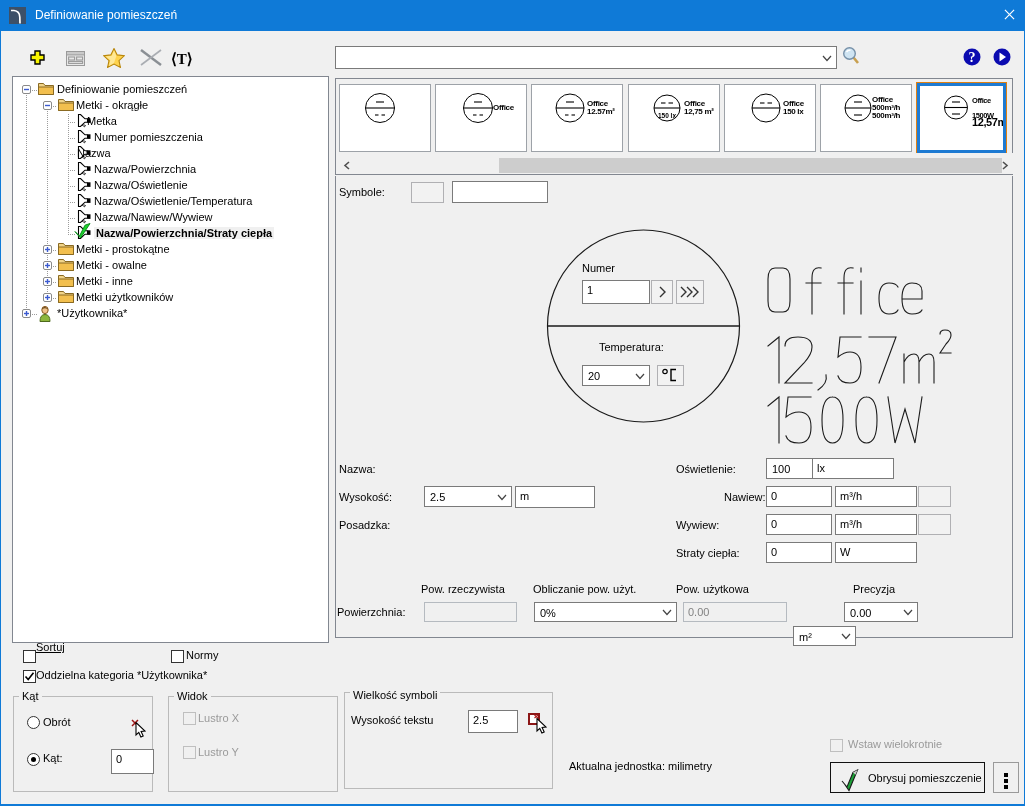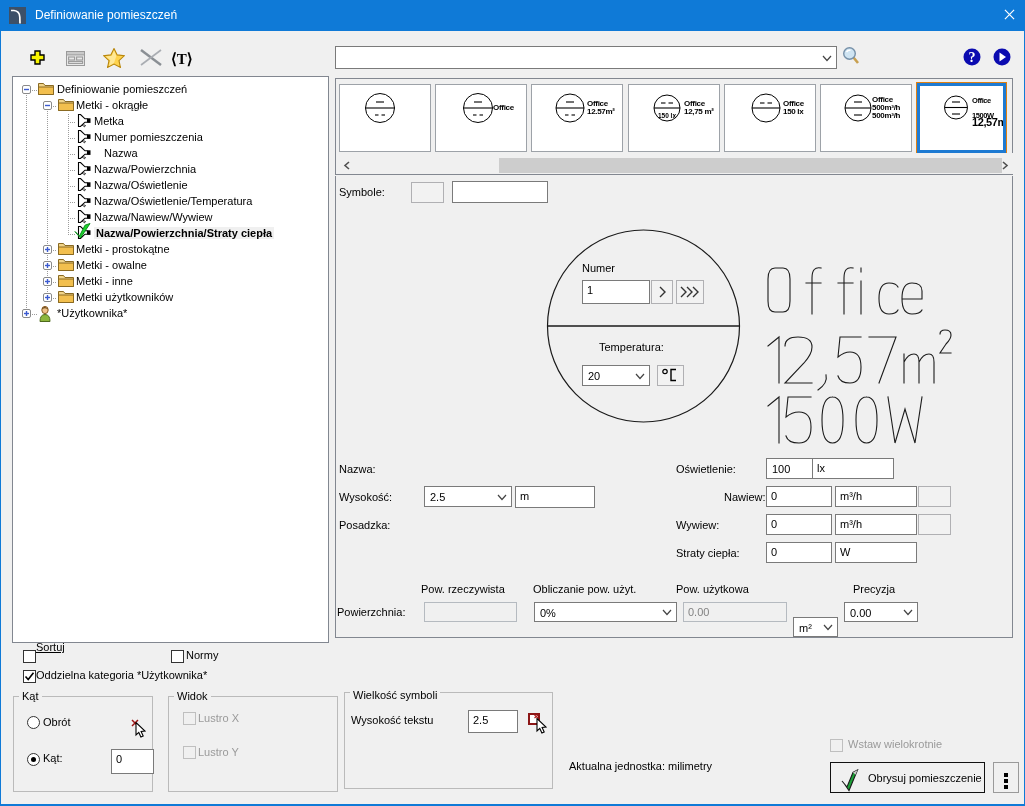--- a/index.html
+++ b/index.html
@@ -129,33 +129,33 @@
 <svg class="abs" style="left:45px;top:21px;" width="16" height="13" viewBox="0 0 16 13">
 <path d="M0.5,1.5 L5.5,1.5 L7,3.5 L15.5,3.5 L15.5,12.5 L0.5,12.5 Z" fill="#f1d489" stroke="#8a6a22"></path>
 <path d="M0.5,5 L15.5,5 L15.5,12.5 L0.5,12.5 Z" fill="#f2bf4e" stroke="#8a6a22"></path>
 </svg>
 <div class="tree-row" style="left:63px;top:22px;">Metki - okrągłe</div>
 <svg class="abs" style="left:64px;top:37px;" width="14" height="14" viewBox="0 0 14 14">
 <path d="M1.5,0.5 L3.5,0.5 L8,4.8 L10.5,4.8 L10.5,8.2 L8,8.2 L3.5,12.5 L1.5,12.5 Z" fill="#fff" stroke="#000" stroke-width="1.1"></path>
 <rect x="10.5" y="4.3" width="3" height="4.6" fill="#000"></rect>
 <path d="M5,11 L8,13 M6.5,10.5 L9,12" stroke="#000" stroke-width="0.8"></path>
 </svg>
-<div class="tree-row" style="left:81px;top:38px;">Metka</div>
+<div class="tree-row" style="left:74px;top:38px;">Metka</div>
 <svg class="abs" style="left:64px;top:53px;" width="14" height="14" viewBox="0 0 14 14">
 <path d="M1.5,0.5 L3.5,0.5 L8,4.8 L10.5,4.8 L10.5,8.2 L8,8.2 L3.5,12.5 L1.5,12.5 Z" fill="#fff" stroke="#000" stroke-width="1.1"></path>
 <rect x="10.5" y="4.3" width="3" height="4.6" fill="#000"></rect>
 <path d="M5,11 L8,13 M6.5,10.5 L9,12" stroke="#000" stroke-width="0.8"></path>
 </svg>
 <div class="tree-row" style="left:81px;top:54px;">Numer pomieszczenia</div>
 <svg class="abs" style="left:64px;top:69px;" width="14" height="14" viewBox="0 0 14 14">
 <path d="M1.5,0.5 L3.5,0.5 L8,4.8 L10.5,4.8 L10.5,8.2 L8,8.2 L3.5,12.5 L1.5,12.5 Z" fill="#fff" stroke="#000" stroke-width="1.1"></path>
 <rect x="10.5" y="4.3" width="3" height="4.6" fill="#000"></rect>
 <path d="M5,11 L8,13 M6.5,10.5 L9,12" stroke="#000" stroke-width="0.8"></path>
 </svg>
-<div class="tree-row" style="left:91px;top:70px;text-align:right;">Nazwa</div>
+<div class="tree-row" style="left:64px;top:70px;text-align:right;">Nazwa</div>
 <svg class="abs" style="left:64px;top:85px;" width="14" height="14" viewBox="0 0 14 14">
 <path d="M1.5,0.5 L3.5,0.5 L8,4.8 L10.5,4.8 L10.5,8.2 L8,8.2 L3.5,12.5 L1.5,12.5 Z" fill="#fff" stroke="#000" stroke-width="1.1"></path>
 <rect x="10.5" y="4.3" width="3" height="4.6" fill="#000"></rect>
 <path d="M5,11 L8,13 M6.5,10.5 L9,12" stroke="#000" stroke-width="0.8"></path>
 </svg>
 <div class="tree-row" style="left:81px;top:86px;">Nazwa/Powierzchnia</div>
 <svg class="abs" style="left:64px;top:101px;" width="14" height="14" viewBox="0 0 14 14">
 <path d="M1.5,0.5 L3.5,0.5 L8,4.8 L10.5,4.8 L10.5,8.2 L8,8.2 L3.5,12.5 L1.5,12.5 Z" fill="#fff" stroke="#000" stroke-width="1.1"></path>
 <rect x="10.5" y="4.3" width="3" height="4.6" fill="#000"></rect>
 <path d="M5,11 L8,13 M6.5,10.5 L9,12" stroke="#000" stroke-width="0.8"></path>
@@ -413,21 +413,21 @@
 <div class="inp-dis" style="left:88px;top:426px;width:93px;height:20px;"></div>
 <div class="combo" style="left:198px;top:426px;width:143px;height:20px;background:#fff;border-color:#7a7a7a;">
 <span class="ctext" style="color:#000;">0%</span>
 <span class="carrow" style="top:6px;">
         <svg width="10" height="7" viewBox="0 0 10 7">
           <path d="M1,1 L5,5.5 L9,1" fill="none" stroke="#444" stroke-width="1.2"></path>
         </svg>
       </span>
 </div>
 <div class="inp-dis" style="left:347px;top:426px;width:104px;height:20px;">0.00</div>
-<div class="combo" style="left:457px;top:441px;width:45px;height:20px;background:#fff;border-color:#7a7a7a;">
+<div class="combo" style="left:457px;top:450px;width:63px;height:20px;background:#fff;border-color:#7a7a7a;">
 <span class="ctext" style="color:#000;">m²</span>
 <span class="carrow" style="top:6px;">
         <svg width="10" height="7" viewBox="0 0 10 7">
           <path d="M1,1 L5,5.5 L9,1" fill="none" stroke="#444" stroke-width="1.2"></path>
         </svg>
       </span>
 </div>
 <div class="combo" style="left:508px;top:426px;width:74px;height:20px;background:#fff;border-color:#7a7a7a;">
 <span class="ctext" style="color:#000;">0.00</span>
 <span class="carrow" style="top:6px;">

